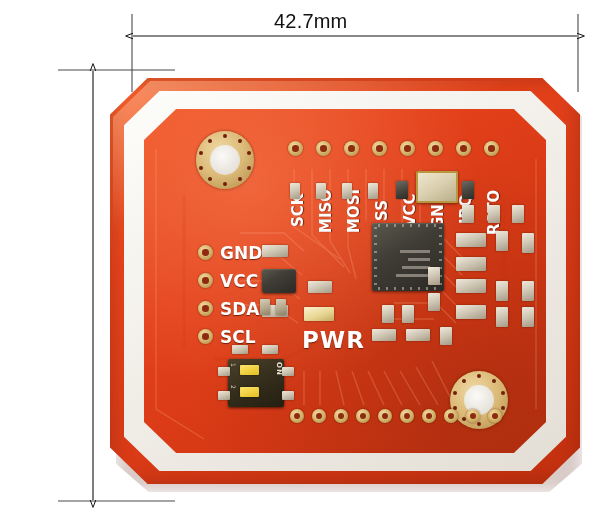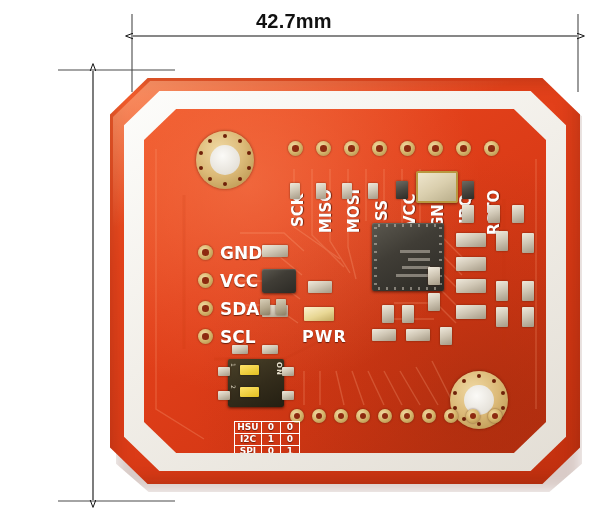--- a/index.html
+++ b/index.html
@@ -2,21 +2,21 @@
 <html><head>
 <meta charset="utf-8">
 <style>
   html,body{margin:0;padding:0;background:#ffffff;}
   body{width:605px;height:528px;position:relative;overflow:hidden;
        font-family:"Liberation Sans",sans-serif;}
 
   
   #dims{position:absolute;left:0;top:0;width:605px;height:528px;pointer-events:none;}
   .dimtext{position:absolute;color:#111;font-size:20px;letter-spacing:.2px;white-space:nowrap;}
-  #dim-w-text{left:256px;top:10px;font-weight:bold;}
+  #dim-w-text{left:274px;top:10px;}
   #dim-h-text{left:6px;top:278px;}
 
   
   #board-wrap{position:absolute;left:110px;top:78px;width:478px;height:418px;}
 
   
   #board-shadow{position:absolute;left:6px;top:10px;width:466px;height:404px;
       background:rgba(120,70,55,.28);filter:blur(7px);
       clip-path:polygon(7% 0,93% 0,100% 7%,100% 93%,93% 100%,7% 100%,0 93%,0 7%);}
 
@@ -245,21 +245,21 @@
       </div>
     <div class="pad" style="left:54px;top:220px;width:15px;height:15px;">
         <i></i>
       </div>
 
     <span class="silk" style="left:76px;top:134px;font-size:17px;">GND</span>
     <span class="silk" style="left:76px;top:162px;font-size:17px;">VCC</span>
     <span class="silk" style="left:76px;top:190px;font-size:17px;">SDA</span>
     <span class="silk" style="left:76px;top:218px;font-size:17px;">SCL</span>
 
-    <span class="silk" style="left:158px;top:218px;font-size:16px;letter-spacing:1px;">PWR</span>
+    <span class="silk" style="left:158px;top:218px;font-size:23px;letter-spacing:1px;">PWR</span>
 
     <div class="ic" style="left:228px;top:114px;width:72px;height:68px;">
       <svg viewBox="0 0 72 68" style="width:100%;height:100%;">
         <g fill="#9a948a" opacity=".8" transform="rotate(180 36 34)">
           <rect x="14" y="14" width="34" height="3"></rect>
           <rect x="14" y="22" width="28" height="3"></rect>
           <rect x="14" y="30" width="22" height="3"></rect>
           <rect x="14" y="38" width="30" height="3"></rect>
         </g>
         <g fill="#c9c2b6" opacity=".55">
@@ -377,34 +377,15 @@
       <span class="numlbl" style="top:26px;">2</span>
     </div>
 
     <div class="smd" style="left:74px;top:258px;width:12px;height:9px;"></div>
     <div class="smd" style="left:74px;top:282px;width:12px;height:9px;"></div>
     <div class="smd" style="left:138px;top:258px;width:12px;height:9px;"></div>
     <div class="smd" style="left:138px;top:282px;width:12px;height:9px;"></div>
     <div class="smd" style="left:88px;top:236px;width:16px;height:9px;"></div>
     <div class="smd" style="left:118px;top:236px;width:16px;height:9px;"></div>
 
-    <table id="modetable" style="left:90px;top:312px;">
-      <tbody>
-          <tr>
-        <td class="lbl">HSU</td>
-        <td class="bit">0</td>
-        <td class="bit">0</td>
-      </tr>
-      <tr>
-        <td class="lbl">I2C</td>
-        <td class="bit">1</td>
-        <td class="bit">0</td>
-      </tr>
-      <tr>
-        <td class="lbl">SPI</td>
-        <td class="bit">0</td>
-        <td class="bit">1</td>
-      </tr>
-    </tbody>
-      </table>
 
   </div>
 </div>
 
 </body></html>

